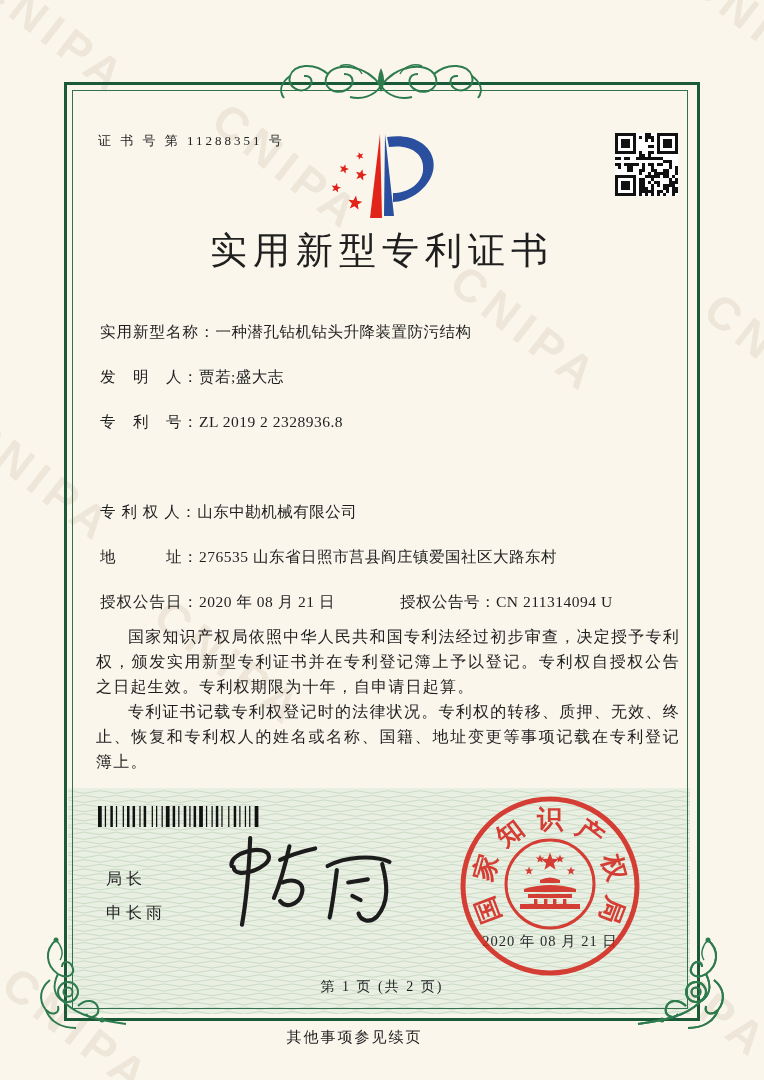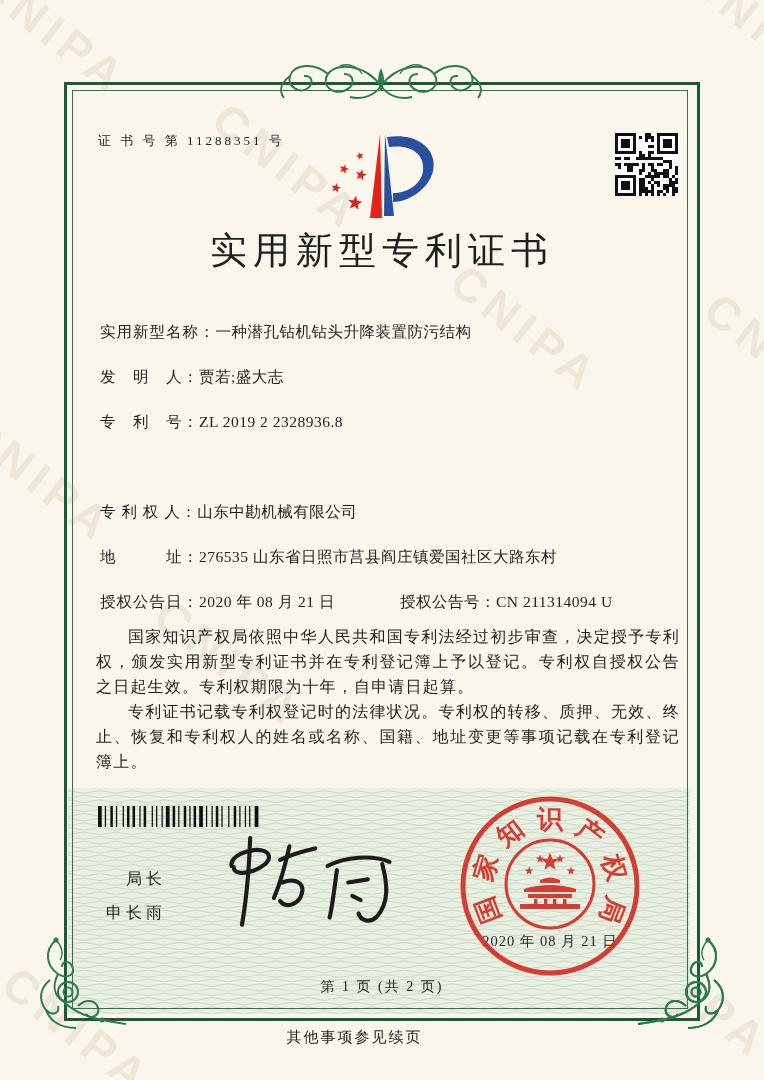--- a/index.html
+++ b/index.html
@@ -31,21 +31,21 @@
   .title{position:absolute;left:66px;top:226px;width:632px;text-align:center;
       font-size:37px;font-weight:normal;letter-spacing:6px;}
   .field{position:absolute;left:100px;font-size:15.5px;white-space:pre;letter-spacing:.5px;}
   .field .lab{letter-spacing:1px;}
   .field2{position:absolute;left:392px;font-size:15.5px;white-space:pre;letter-spacing:.5px;margin-left:8px;}
   .paras{position:absolute;left:96px;top:624px;width:584px;font-size:16px;
       line-height:25px;letter-spacing:1.2px;text-align:justify;}
   .paras p{margin:0;text-indent:2em;}
   .officer{position:absolute;left:106px;top:869px;font-family:"Liberation Sans",sans-serif;
       font-size:16px;letter-spacing:4px;}
-  .officer div{margin-bottom:13px;text-align:right;}
+  .officer div{margin-bottom:13px;}
   .seal-date{position:absolute;left:452px;top:932px;width:196px;text-align:center;
       font-size:14.5px;letter-spacing:1px;color:#2a2a2a;}
   .page-info{position:absolute;left:66px;top:978px;width:632px;text-align:center;
       font-size:14px;letter-spacing:2px;}
   .footer-note{position:absolute;left:0;top:1028px;width:709px;text-align:center;
       font-size:15px;letter-spacing:2px;}
 </style>
 </head>
 <body>
 

